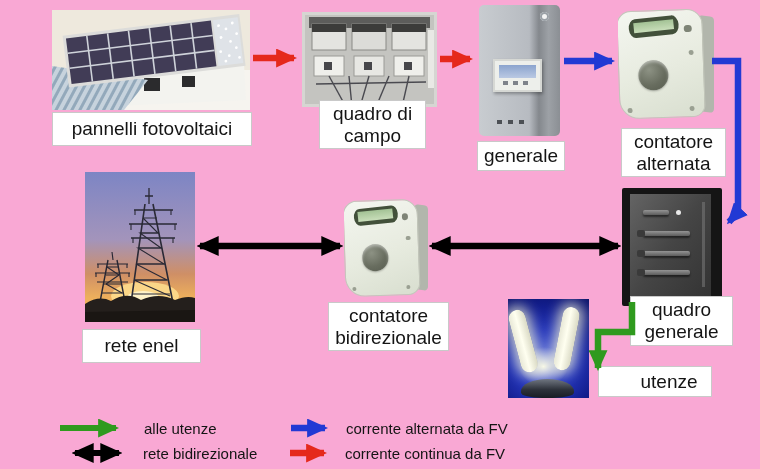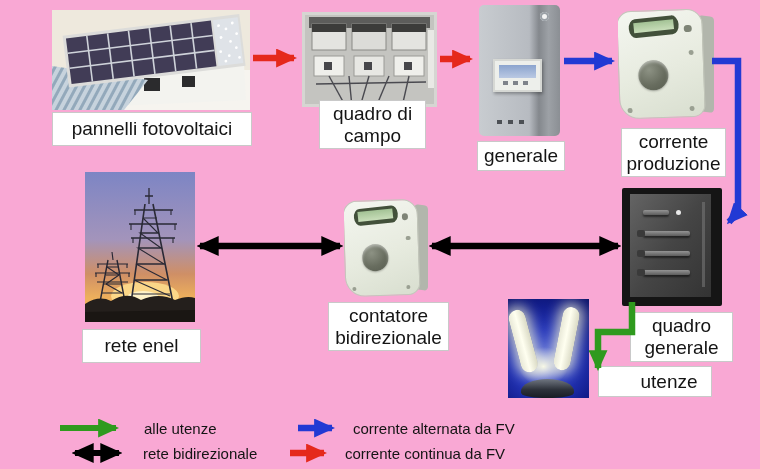--- a/index.html
+++ b/index.html
@@ -21,21 +21,21 @@
   #ph-quadro-gen{left:622px;top:188px;width:100px;height:118px;}
   #ph-utenze{left:508px;top:299px;width:81px;height:99px;}
 
   
   #lb-pannelli{left:52px;top:112px;width:198px;height:32px;}
   #lb-quadro-campo{left:319px;top:100px;width:105px;height:47px;}
   #lb-inverter{left:477px;top:141px;width:86px;height:28px;}
   #lb-cont-prod{left:621px;top:128px;width:103px;height:47px;}
   #lb-rete{left:82px;top:329px;width:117px;height:32px;}
   #lb-cont-bidir{left:328px;top:302px;width:119px;height:47px;}
-  #lb-quadro-gen{left:630px;top:312px;width:101px;height:48px;}
+  #lb-quadro-gen{left:630px;top:296px;width:101px;height:48px;}
   #lb-utenze{left:598px;top:366px;width:84px;height:29px;padding-left:28px;}
 
   
   .inv-body{position:absolute;inset:0;border-radius:5px;
     background:linear-gradient(90deg,#c8ccd0 0%,#b7bbc1 62%,#84888d 74%,#9da1a6 86%,#8b8f94 100%);}
   .inv-logo{position:absolute;top:7px;right:11px;width:9px;height:9px;border-radius:50%;
     background:#f4f4f4;box-shadow:inset 0 0 0 2px #9aa0a6;}
   .inv-display{position:absolute;left:17%;top:41%;width:56%;height:22%;background:#edefeb;
     border:2px solid #d6d8d4;box-shadow:1px 2px 3px rgba(0,0,0,.3);}
   .inv-screen{position:absolute;left:10%;top:14%;width:80%;height:46%;
@@ -84,21 +84,21 @@
     box-shadow:0 0 13px 4px rgba(255,255,215,.75);}
   .t1{left:15px;top:9px;transform:rotate(-15deg);}
   .t2{left:44px;top:7px;transform:rotate(11deg);}
   .ut-base{position:absolute;left:16%;bottom:0;width:66%;height:19%;
     background:linear-gradient(#707681,#2e323b 55%,#191d25);
     border-radius:50% 50% 40% 40%/65% 65% 30% 30%;}
 
   
   .legend-row{position:absolute;z-index:2;display:flex;align-items:center;height:22px;}
   #lg-1{left:58px;top:417px;} #lg-2{left:55px;top:442px;}
-  #lg-3{left:296px;top:417px;} #lg-4{left:288px;top:442px;}
+  #lg-3{left:289px;top:417px;} #lg-4{left:288px;top:442px;}
   .legend-label{font-size:15px;color:#141414;white-space:nowrap;}
   #lg-1 .legend-label{margin-left:10px;} #lg-2 .legend-label{margin-left:2px;}
 </style>
 </head>
 <body>
 
 <div id="canvas">
 
   <div class="photo" id="ph-pannelli">
     <svg width="198" height="100" viewBox="0 0 198 100">
@@ -271,21 +271,21 @@
     <div class="ut-bg"></div>
     <div class="ut-glow"></div>
     <div class="ut-tube t1"></div>
     <div class="ut-tube t2"></div>
     <div class="ut-base"></div>
   </div>
 
   <div class="label-box" id="lb-pannelli">pannelli fotovoltaici</div>
   <div class="label-box" id="lb-quadro-campo">quadro di campo</div>
   <div class="label-box" id="lb-inverter">generale</div>
-  <div class="label-box" id="lb-cont-prod">corrente produzione</div>
+  <div class="label-box" id="lb-cont-prod">contatore alternata</div>
   <div class="label-box" id="lb-rete">rete enel</div>
   <div class="label-box" id="lb-cont-bidir">contatore bidirezionale</div>
   <div class="label-box" id="lb-quadro-gen">quadro generale</div>
   <div class="label-box" id="lb-utenze">utenze</div>
 
   <svg id="ov" width="760" height="469" viewBox="0 0 760 469">
     <defs>
       <marker id="ah-red" viewBox="0 0 10 9" refX="8.5" refY="4.5" markerWidth="21" markerHeight="19" markerUnits="userSpaceOnUse" orient="auto-start-reverse">
           <path d="M0,0 L10,4.5 L0,9 Z" fill="#e5291c"></path>
         </marker>

